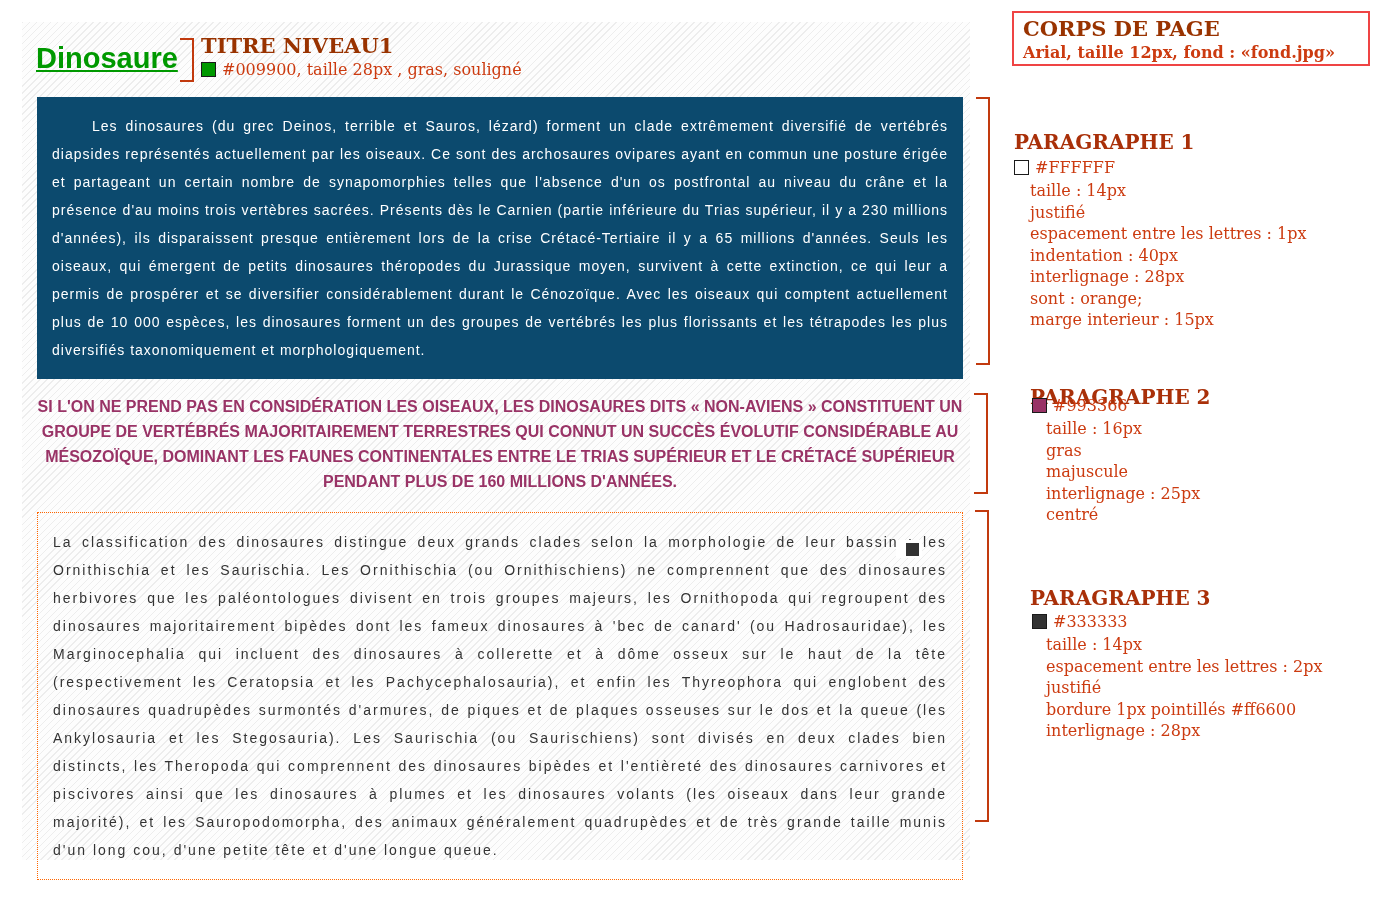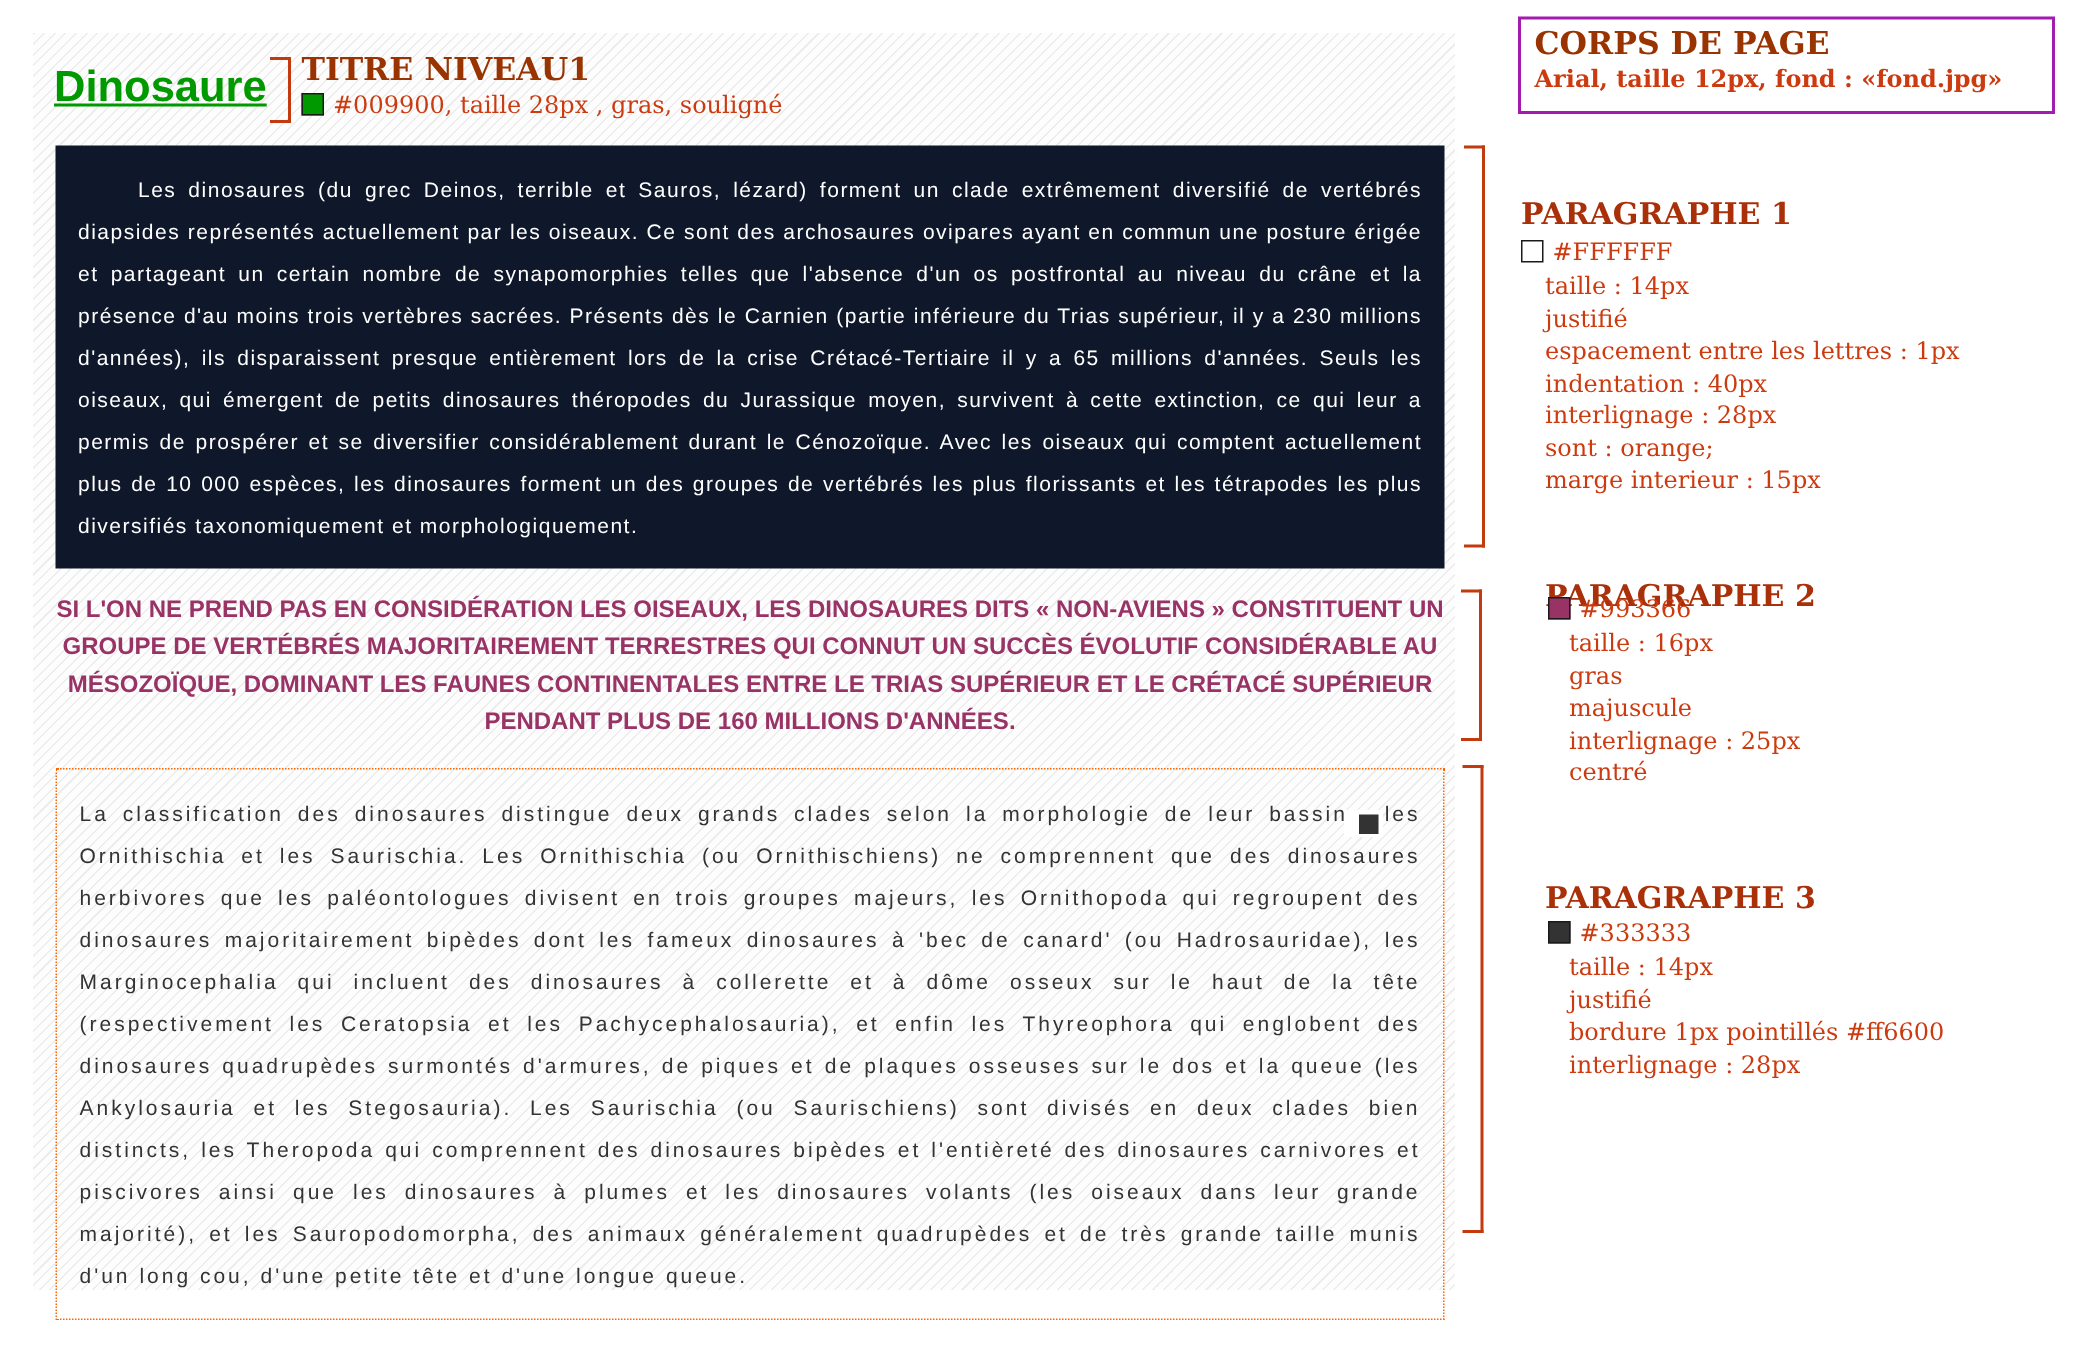--- a/index.html
+++ b/index.html
@@ -31,29 +31,29 @@
             vertical-align:-2px; margin-right:6px; }
 
   
   .bracket { border:2px solid #c23a0e; border-left:none; }
 
   
   .titre-h    { left:201px; top:33px; font-size:21px; color:#993300; }
   .titre-spec { left:201px; top:60px; white-space:nowrap; }
 
   
-  .corps-box { left:1012px; top:11px; width:358px; border:2px solid #a21caf;
-               background:#ffffff; padding:3px 9px 12px 9px; }
+  .corps-box { left:1012px; top:11px; width:358px; border:2px solid #ef4444;
+               background:#ffffff; padding:3px 9px 2px 9px; }
   .corps-title { font-family:"DejaVu Serif", serif; font-weight:bold; color:#993300; font-size:21px; }
   .corps-sub   { font-family:"DejaVu Serif", serif; font-weight:bold; color:#cc3b10; font-size:16px; margin-top:2px; }
 
   
   .para1 {
     left:37px; top:97px; width:926px;
-    background:#0f172a; color:#ffffff;
+    background:#0c4a6e; color:#ffffff;
     font-size:14px; line-height:28px; letter-spacing:1px;
     text-align:justify; text-indent:40px; padding:15px;
   }
   .para2 {
     left:37px; top:394px; width:926px;
     color:#993366; font-size:16px; font-weight:bold;
     line-height:25px; text-align:center; text-transform:uppercase;
   }
   .para3 {
     left:37px; top:512px; width:926px;
@@ -122,16 +122,17 @@
     <div class="spec-line">interlignage : 25px</div>
     <div class="spec-line">centré</div>
   </div>
 
 <div class="abs ann-h" style="left:1030px; top:586px;">PARAGRAPHE 3</div>
 <div class="abs ann-txt" style="left:1032px; top:612px;">
   <span class="swatch" style="background: rgb(51, 51, 51);"></span><span>#333333</span>
 </div>
 <div class="abs ann-txt" style="left:1046px; top:634px;">
     <div class="spec-line">taille : 14px</div>
+    <div class="spec-line">espacement entre les lettres : 2px</div>
     <div class="spec-line">justifié</div>
     <div class="spec-line">bordure 1px pointillés #ff6600</div>
     <div class="spec-line">interlignage : 28px</div>
   </div>
 
 </body></html>

